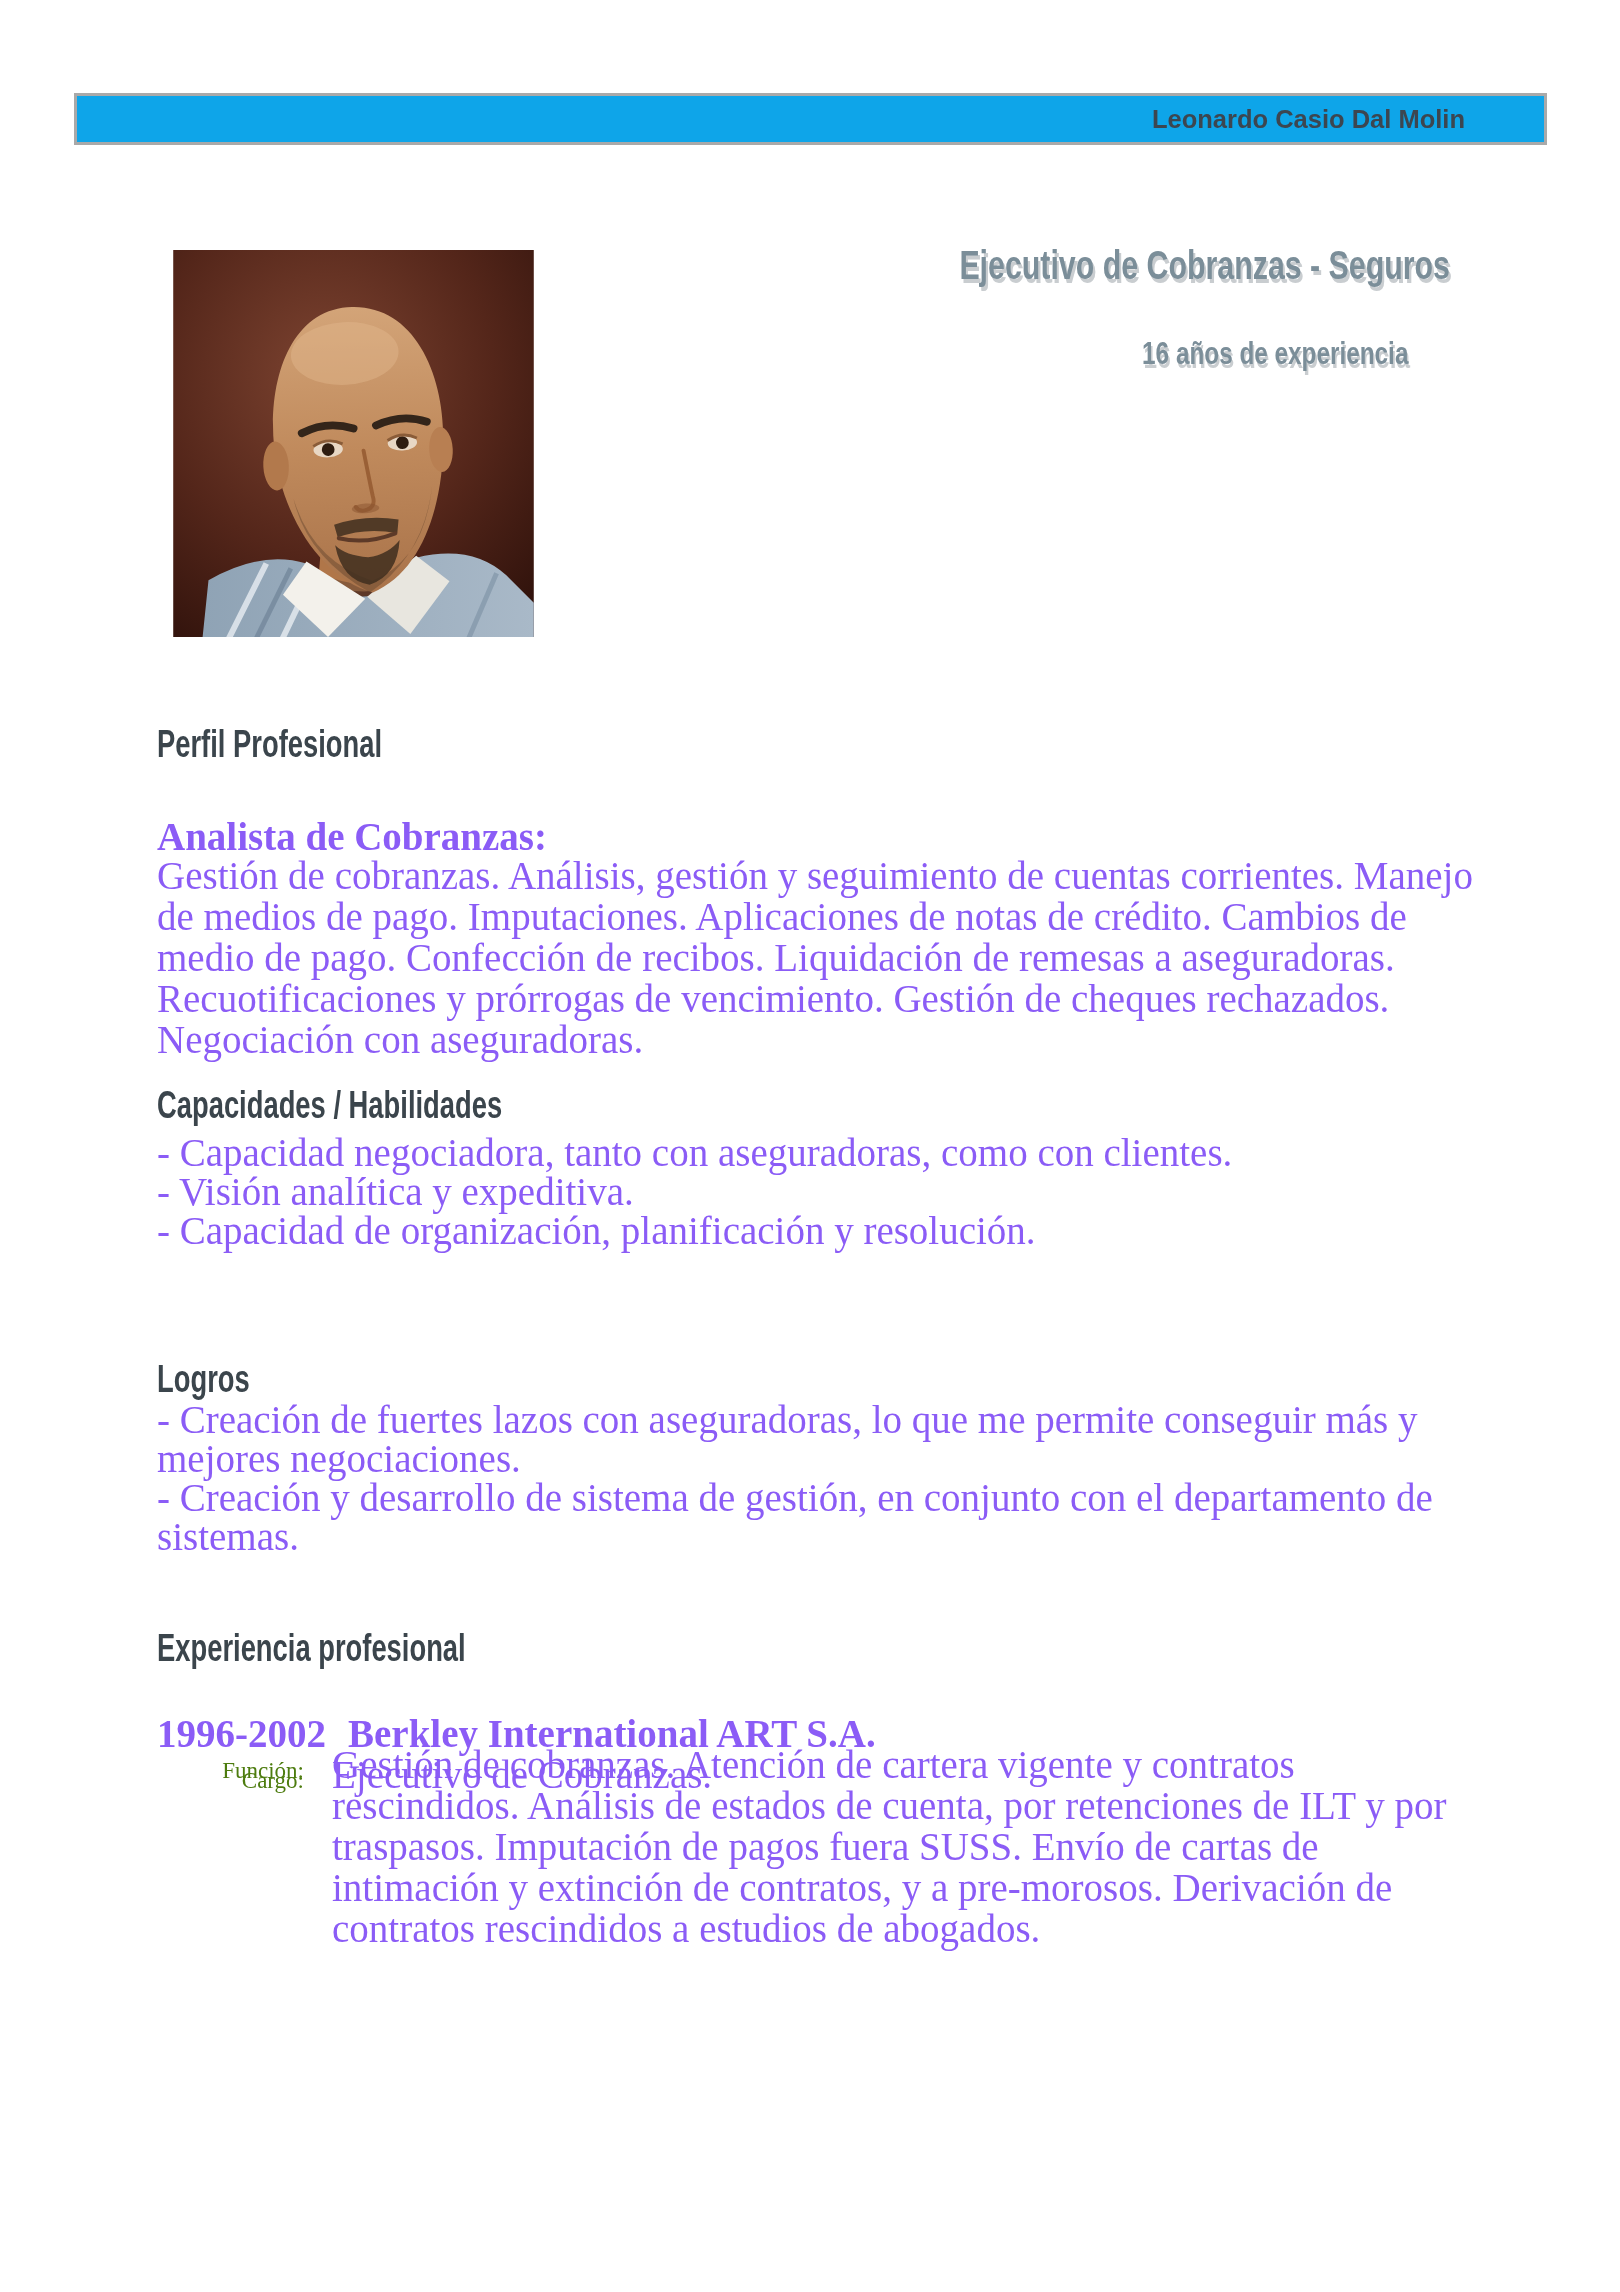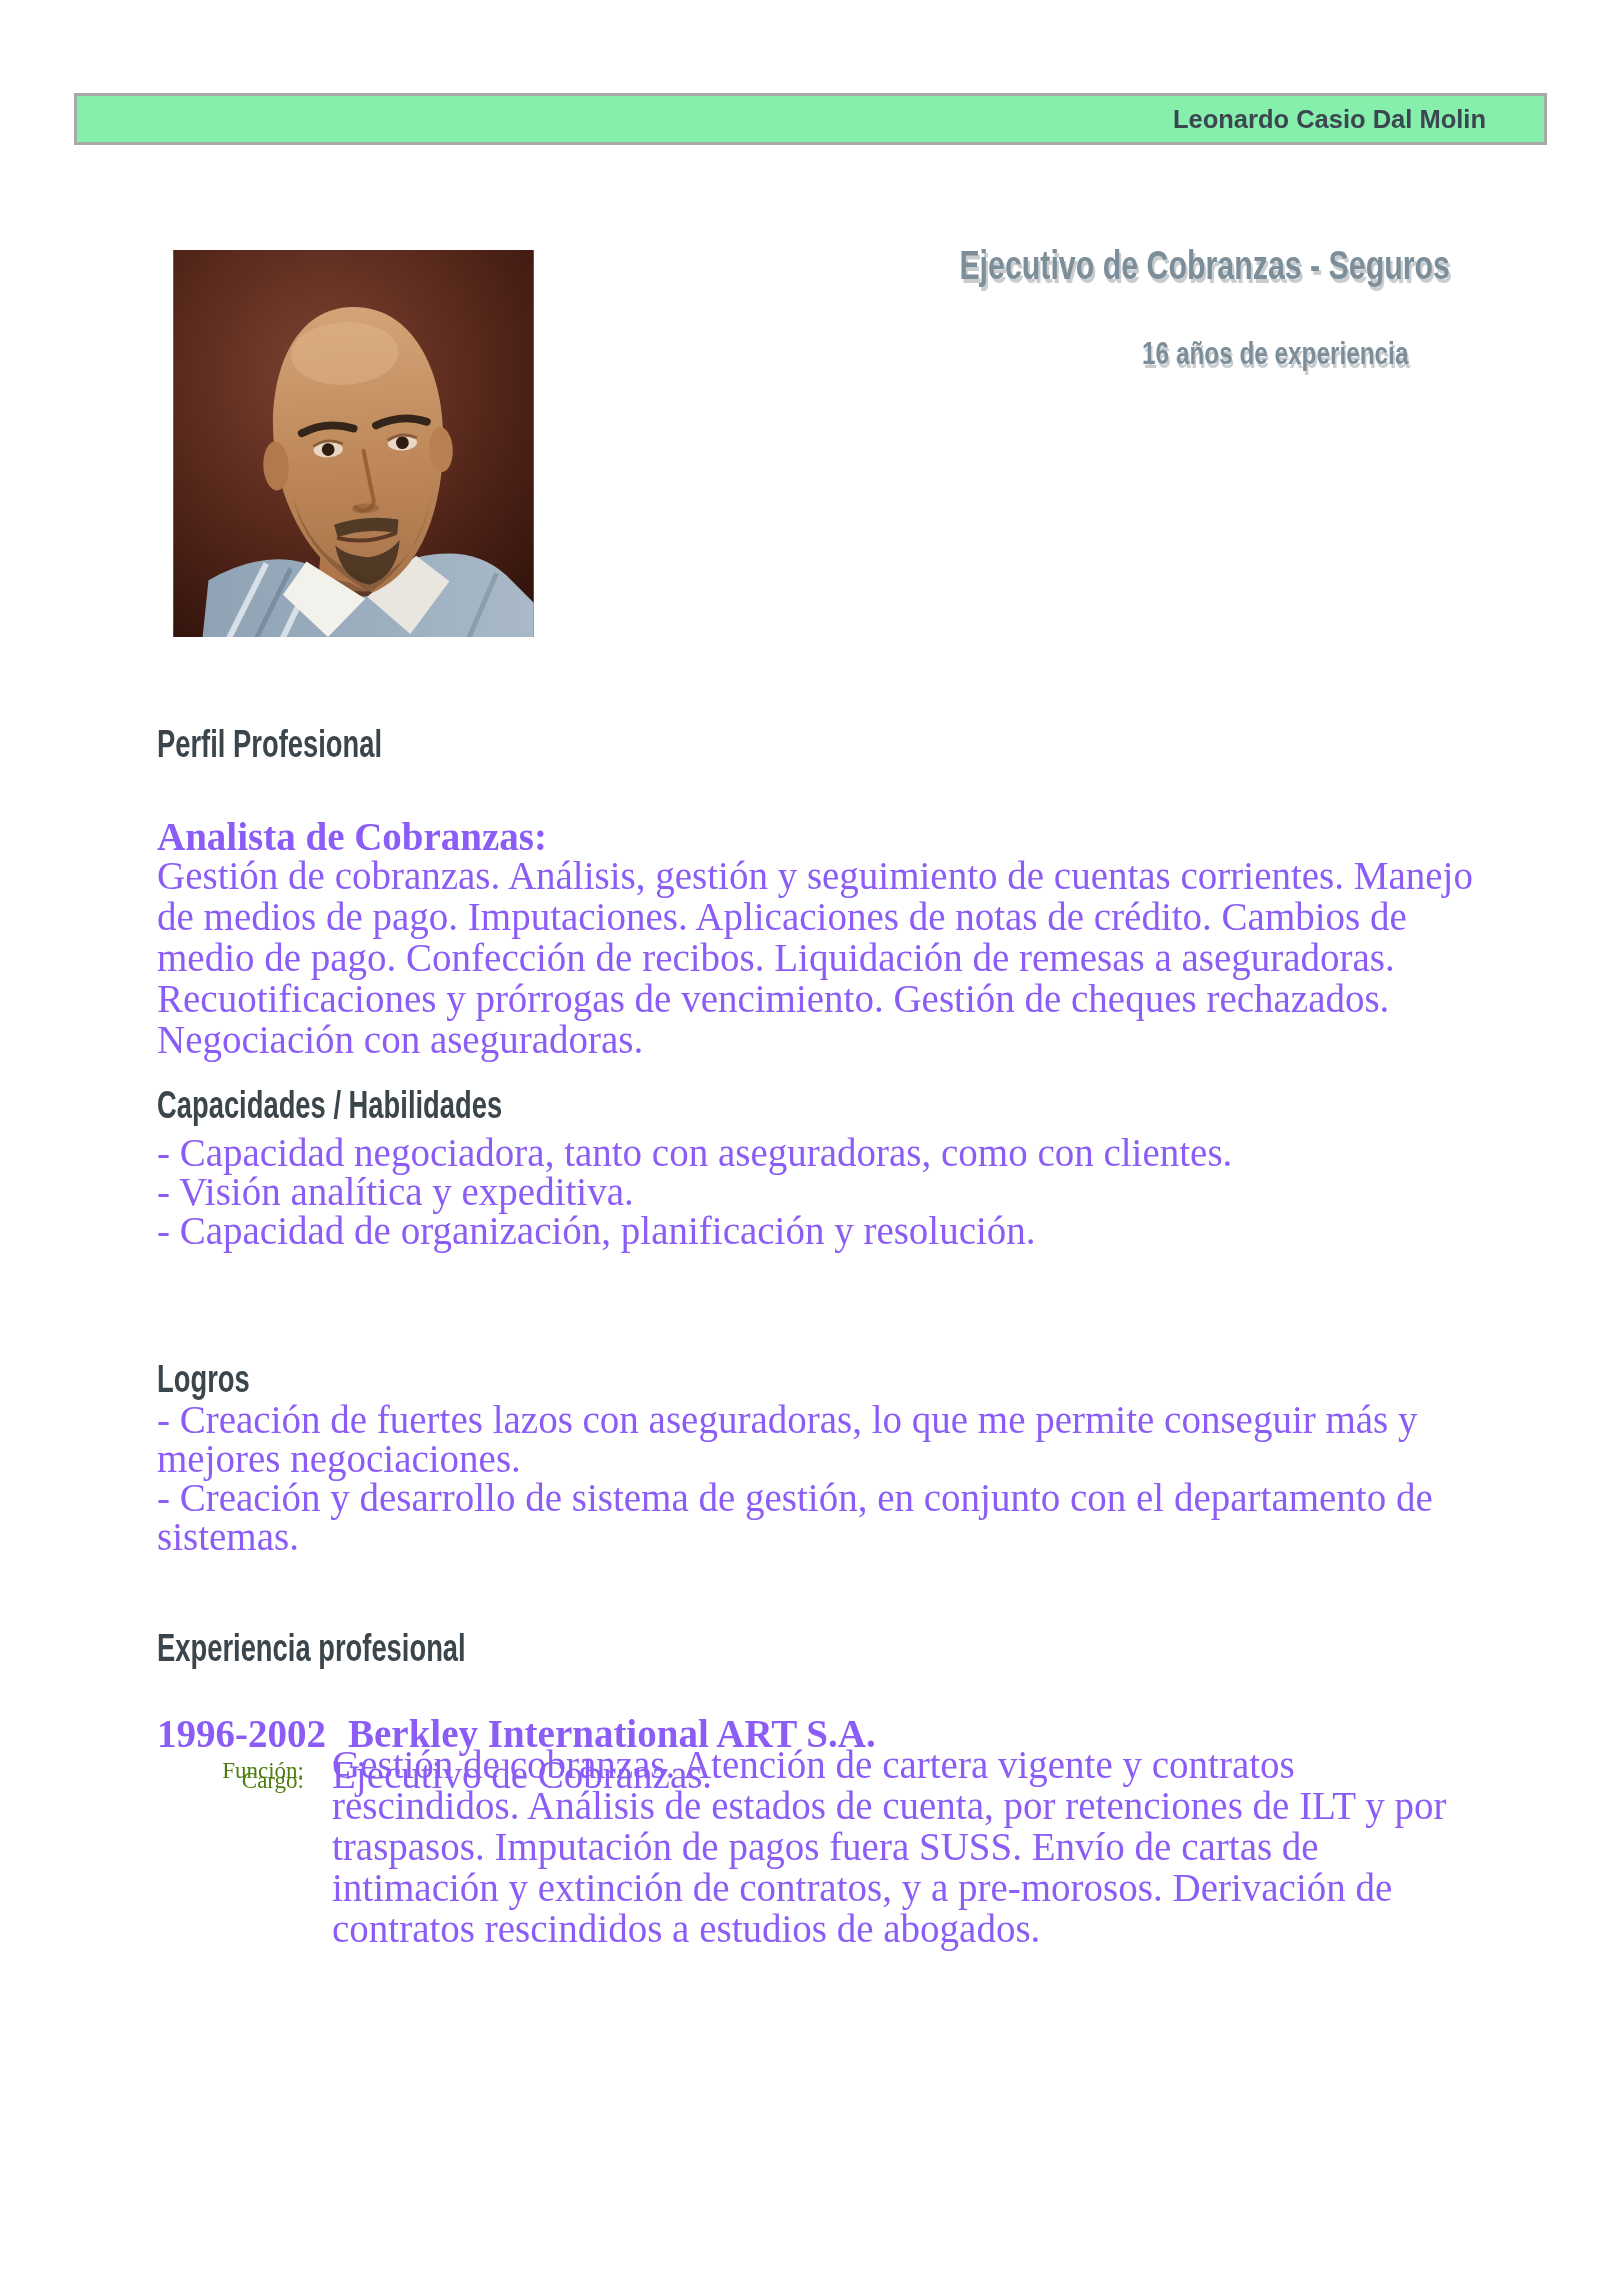--- a/index.html
+++ b/index.html
@@ -1,22 +1,22 @@
 <!DOCTYPE html>
 <html><head>
 <meta charset="utf-8">
 <style>
   html,body{margin:0;padding:0;background:#ffffff;}
   .page{position:relative;width:1620px;height:2293px;background:#ffffff;overflow:hidden;
         font-family:"Liberation Serif", serif;color:#0a0a0a;}
 
   
   .header-bar{position:absolute;left:74px;top:93px;width:1473px;height:52px;box-sizing:border-box;
-        background:#86efac;border:3.9px solid #a9a9a9;
-        display:flex;align-items:center;justify-content:flex-end;padding-right:58px;
+        background:#0ea5e9;border:3.9px solid #a9a9a9;
+        display:flex;align-items:center;justify-content:flex-end;padding-right:79px;
         font-family:"Liberation Sans", sans-serif;font-weight:bold;font-size:25.5px;color:#3c4650;}
 
   
   .photo{position:absolute;left:173px;top:250px;width:361px;height:387px;}
   .photo svg{display:block;width:100%;height:100%;}
 
   
   .hero-title{position:absolute;top:242px;right:170px;white-space:nowrap;
         font-family:"Liberation Sans", sans-serif;font-weight:bold;font-size:41px;color:#7b8e99;
         transform:scaleX(0.74);transform-origin:100% 50%;text-shadow:2.9px 3.9px 0 #c9cdd0;}

